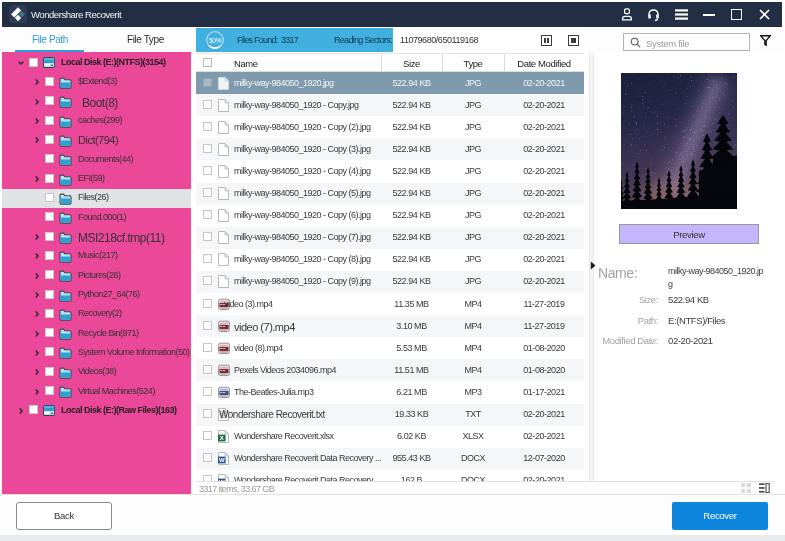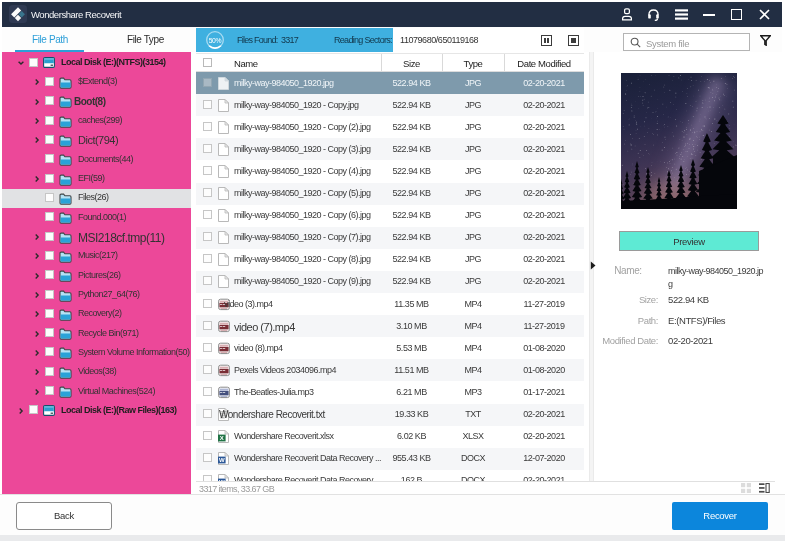--- a/index.html
+++ b/index.html
@@ -92,21 +92,21 @@
     </svg>
 <div style="position:absolute;left:76px;top:24.3px;font-size:9px;font-weight:400;letter-spacing:-0.5px;color:#333;white-space:nowrap">$Extend(3)</div>
 <svg style="position:absolute;left:32px;top:46.7px" width="6" height="6" viewBox="0 0 6 6">
       <path d="M1.7 0.6 L4.1 3 L1.7 5.4" fill="none" stroke="#2b2b2b" stroke-width="1.4"></path>
     </svg>
 <div style="position:absolute;left:43px;top:44.2px;width:9px;height:9px;background:#fdfdfd;border:1px solid #c6c6c6"></div>
 <svg style="position:absolute;left:57px;top:44.2px" width="13" height="12" viewBox="0 0 13 12">
       <path d="M1 2.2 Q1 1.1 2.1 1.1 L4.6 1.1 L5.9 2.8 L10.9 2.8 Q12 2.8 12 3.9 L12 10 Q12 11.1 10.9 11.1 L2.1 11.1 Q1 11.1 1 10 Z" fill="#b5e2f4" stroke="#3f4648" stroke-width="1.1"></path>
       <path d="M1.6 5.4 L11.5 5.4 L11.5 10 Q11.5 10.6 10.9 10.6 L2.1 10.6 Q1.6 10.6 1.6 10 Z" fill="#2aa2d8"></path>
     </svg>
-<div style="position:absolute;left:72px;top:43.7px;font-size:10px;font-weight:700;letter-spacing:-0.5px;color:#333;white-space:nowrap">Boot(8)</div>
+<div style="position:absolute;left:80px;top:43.7px;font-size:12px;font-weight:400;letter-spacing:-0.5px;color:#333;white-space:nowrap">Boot(8)</div>
 <svg style="position:absolute;left:32px;top:66.0px" width="6" height="6" viewBox="0 0 6 6">
       <path d="M1.7 0.6 L4.1 3 L1.7 5.4" fill="none" stroke="#2b2b2b" stroke-width="1.4"></path>
     </svg>
 <div style="position:absolute;left:43px;top:63.5px;width:9px;height:9px;background:#fdfdfd;border:1px solid #c6c6c6"></div>
 <svg style="position:absolute;left:57px;top:63.5px" width="13" height="12" viewBox="0 0 13 12">
       <path d="M1 2.2 Q1 1.1 2.1 1.1 L4.6 1.1 L5.9 2.8 L10.9 2.8 Q12 2.8 12 3.9 L12 10 Q12 11.1 10.9 11.1 L2.1 11.1 Q1 11.1 1 10 Z" fill="#b5e2f4" stroke="#3f4648" stroke-width="1.1"></path>
       <path d="M1.6 5.4 L11.5 5.4 L11.5 10 Q11.5 10.6 10.9 10.6 L2.1 10.6 Q1.6 10.6 1.6 10 Z" fill="#2aa2d8"></path>
     </svg>
 <div style="position:absolute;left:76px;top:63.0px;font-size:9px;font-weight:400;letter-spacing:-0.5px;color:#333;white-space:nowrap">caches(299)</div>
 <svg style="position:absolute;left:32px;top:85.3px" width="6" height="6" viewBox="0 0 6 6">
@@ -950,23 +950,23 @@
     <polygon points="60,92 61.8,97.5 60.6,98.2 62.5,103.0 60.9,103.7 63.2,108.5 61.1,109.2 63.8,114.0 61.3,114.7 64.5,119.5 61.6,120.2 65.2,125.0 61.8,125.7 65.8,130.5 62.0,131.2 66.5,136.0 62.3,136.7 61.2,136 61.2,176 58.8,176 58.8,136 57.7,136.7 53.5,136.0 58.0,131.2 54.2,130.5 58.2,125.7 54.8,125.0 58.4,120.2 55.5,119.5 58.7,114.7 56.2,114.0 58.9,109.2 56.8,108.5 59.1,103.7 57.5,103.0 59.4,98.2 58.2,97.5" fill="#05060b"></polygon>
     <polygon points="48,97 49.8,102.6 48.6,103.2 50.5,108.1 48.9,108.8 51.2,113.7 49.1,114.4 51.9,119.3 49.4,120.0 52.6,124.9 49.6,125.5 53.3,130.4 49.9,131.1 54.0,136.0 50.1,136.7 49.1,136 49.1,176 46.9,176 46.9,136 45.9,136.7 42.0,136.0 46.1,131.1 42.7,130.4 46.4,125.5 43.4,124.9 46.6,120.0 44.1,119.3 46.9,114.4 44.8,113.7 47.1,108.8 45.5,108.1 47.4,103.2 46.2,102.6" fill="#05060b"></polygon>
     <polygon points="38,104 39.3,108.6 38.5,109.1 39.9,113.1 38.7,113.7 40.4,117.7 38.8,118.3 40.9,122.3 39.0,122.8 41.4,126.9 39.2,127.4 42.0,131.4 39.4,132.0 42.5,136.0 39.6,136.5 38.8,136 38.8,176 37.2,176 37.2,136 36.4,136.5 33.5,136.0 36.6,132.0 34.0,131.4 36.8,127.4 34.6,126.9 37.0,122.8 35.1,122.3 37.2,118.3 35.6,117.7 37.3,113.7 36.1,113.1 37.5,109.1 36.7,108.6" fill="#05060b"></polygon>
     <polygon points="27,94 28.7,99.2 27.6,99.9 29.3,104.5 27.8,105.1 29.9,109.8 28.0,110.4 30.5,115.0 28.2,115.6 31.2,120.2 28.5,120.9 31.8,125.5 28.7,126.1 32.4,130.8 28.9,131.4 33.0,136.0 29.1,136.6 28.1,136 28.1,176 25.9,176 25.9,136 24.9,136.6 21.0,136.0 25.1,131.4 21.6,130.8 25.3,126.1 22.2,125.5 25.5,120.9 22.8,120.2 25.8,115.6 23.5,115.0 26.0,110.4 24.1,109.8 26.2,105.1 24.7,104.5 26.4,99.9 25.3,99.2" fill="#05060b"></polygon>
     <polygon points="16,88 17.8,94.0 16.6,94.7 18.5,100.0 16.9,100.7 19.2,106.0 17.1,106.7 19.8,112.0 17.3,112.7 20.5,118.0 17.6,118.7 21.2,124.0 17.8,124.7 21.8,130.0 18.0,130.7 22.5,136.0 18.3,136.7 17.2,136 17.2,176 14.8,176 14.8,136 13.7,136.7 9.5,136.0 14.0,130.7 10.2,130.0 14.2,124.7 10.8,124.0 14.4,118.7 11.5,118.0 14.7,112.7 12.2,112.0 14.9,106.7 12.8,106.0 15.1,100.7 13.5,100.0 15.4,94.7 14.2,94.0" fill="#05060b"></polygon>
     <polygon points="6,98 7.6,103.4 6.6,104.1 8.3,108.9 6.8,109.5 8.9,114.3 7.0,114.9 9.6,119.7 7.2,120.4 10.2,125.1 7.5,125.8 10.9,130.6 7.7,131.2 11.5,136.0 7.9,136.7 7.0,136 7.0,176 5.0,176 5.0,136 4.1,136.7 0.5,136.0 4.3,131.2 1.1,130.6 4.5,125.8 1.8,125.1 4.8,120.4 2.4,119.7 5.0,114.9 3.1,114.3 5.2,109.5 3.7,108.9 5.4,104.1 4.4,103.4" fill="#05060b"></polygon>
     <polygon points="0,106 1.4,111.0 0.5,111.6 2.0,116.0 0.7,116.6 2.7,121.0 0.9,121.6 3.3,126.0 1.1,126.6 3.9,131.0 1.4,131.6 4.5,136.0 1.6,136.6 0.8,136 0.8,176 -0.8,176 -0.8,136 -1.6,136.6 -4.5,136.0 -1.4,131.6 -3.9,131.0 -1.1,126.6 -3.3,126.0 -0.9,121.6 -2.7,121.0 -0.7,116.6 -2.0,116.0 -0.5,111.6 -1.4,111.0" fill="#05060b"></polygon>
     <path d="M0 128 L40 126 L80 123 L116 121 L116 136 L0 136 Z" fill="#05060b"></path>
 </svg>
 
-<div class="abs" style="left:619px;top:231px;width:140px;height:20px;border:1px solid #9a9a9a;background:#5eead4;font-size:9.5px;letter-spacing:-0.3px;color:#333;text-align:center;line-height:19px">Preview</div>
-
-<div class="abs" style="left:598px;top:265px;width:60px;text-align:center;font-size:10px;letter-spacing:-0.4px;color:#a2a2a2">Name:</div>
+<div class="abs" style="left:619px;top:224px;width:140px;height:20px;border:1px solid #9a9a9a;background:#c4b5fd;font-size:9.5px;letter-spacing:-0.3px;color:#333;text-align:center;line-height:19px">Preview</div>
+
+<div class="abs" style="left:598px;top:265px;width:60px;text-align:left;font-size:14px;letter-spacing:-0.4px;color:#a2a2a2">Name:</div>
 <div class="abs" style="left:668px;top:265px;width:97px;font-size:9px;letter-spacing:-0.5px;color:#3c3c3c;line-height:13px;word-break:break-all">milky-way-984050_1920.jpg</div>
 <div class="abs" style="left:598px;top:294px;width:60px;text-align:right;font-size:9.5px;letter-spacing:-0.4px;color:#a2a2a2">Size:</div>
 <div class="abs" style="left:668px;top:294px;font-size:9.5px;letter-spacing:-0.4px;color:#3c3c3c">522.94 KB</div>
 <div class="abs" style="left:598px;top:315px;width:60px;text-align:right;font-size:9.5px;letter-spacing:-0.4px;color:#a2a2a2">Path:</div>
 <div class="abs" style="left:668px;top:315px;font-size:9.5px;letter-spacing:-0.4px;color:#3c3c3c">E:(NTFS)/Files</div>
 <div class="abs" style="left:578px;top:335px;width:80px;text-align:right;font-size:9.5px;letter-spacing:-0.4px;color:#a2a2a2">Modified Date:</div>
 <div class="abs" style="left:668px;top:335px;font-size:9.5px;letter-spacing:-0.4px;color:#3c3c3c">02-20-2021</div>
 
 <div class="abs" style="left:0;top:494px;width:785px;height:41px;background:#fdfdfd;border-top:1px solid #e2e2e2"></div>
 <div class="abs" style="left:16px;top:502px;width:96px;height:28px;border:1px solid #8a8a8a;border-radius:3px;background:#fff;font-size:9.5px;letter-spacing:-0.3px;color:#333;text-align:center;line-height:26px">Back</div>

